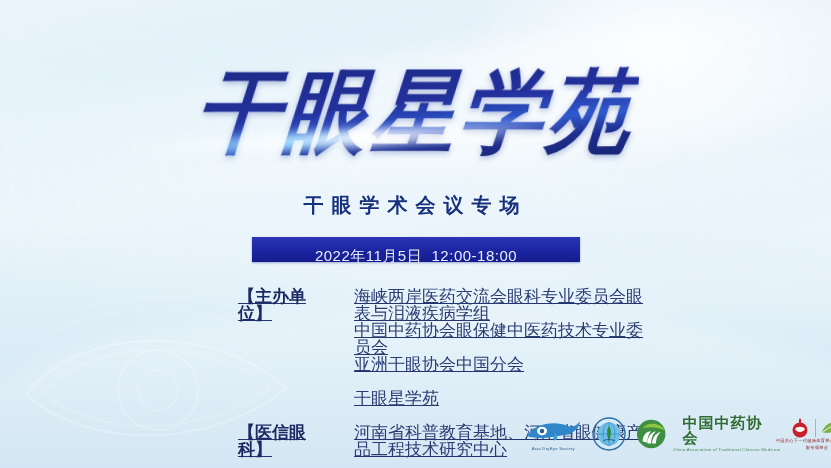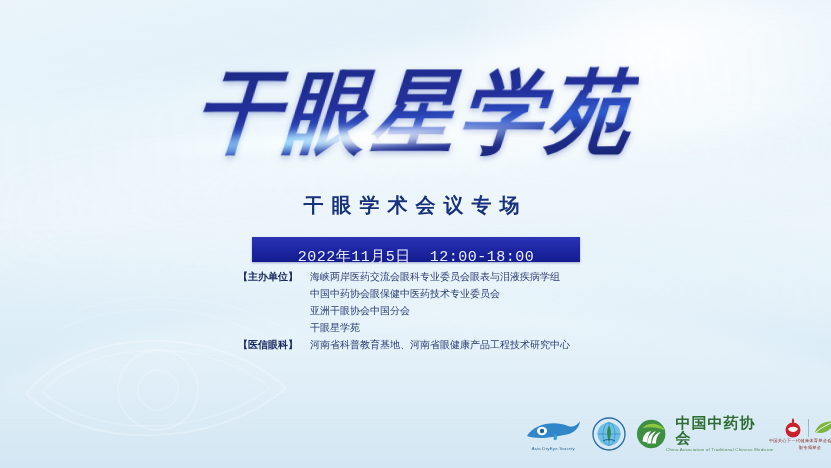--- a/index.html
+++ b/index.html
@@ -141,46 +141,47 @@
     background: linear-gradient(180deg, #2b35b6 0%, #1d27a4 48%, #141c8e 100%);
     box-shadow: 0 1px 2px rgba(20,30,120,0.35);
     display: flex;
     align-items: center;
     justify-content: center;
   }
   .date-text {
     color: #e9ecfb;
     font-size: 15px;
     letter-spacing: 0.5px;
-    font-family: Liberation Mono, monospace;
+    font-family: Liberation Sans, sans-serif;
     white-space: pre;
     margin-top: 14px;
   }
 
   
   .orgs {
     position: absolute;
-    top: 268px;
+    top: 288px;
     left: 238px;
     width: 420px;
     color: #23356e;
-    font-size: 10px;
+    font-size: 17px;
     line-height: 17px;
     font-family: "Liberation Sans", "DejaVu Sans", sans-serif;
+    text-decoration: underline;
   }
   .org-row { display: flex; align-items: flex-start; }
   .org-label {
     flex: 0 0 auto;
     width: 72px;
     font-weight: bold;
     color: #1b2a63;
     letter-spacing: 0px;
   }
   .org-label.blank { visibility: hidden; }
-  .org-value { flex: 1 1 auto; color: #2a3c72; }
+  .org-value { flex: 1 1 auto; color: #2a3c72; margin-left: 44px; }
 
   
   .logos {
     position: absolute;
     left: 524px;
     bottom: 6px;
     width: 300px;
     height: 56px;
     display: flex;
     align-items: center;
@@ -293,21 +294,21 @@
         <circle cx="17" cy="17" r="16" fill="none" stroke="#2a6ea8" stroke-width="1.4"></circle>
         <circle cx="17" cy="17" r="11.5" fill="#6fc0e8"></circle>
         <path d="M5.5 17 h23 M17 5.5 v23" stroke="#3f90c4" stroke-width="0.8" fill="none"></path>
         <ellipse cx="17" cy="17" rx="6" ry="11.5" fill="none" stroke="#3f90c4" stroke-width="0.8"></ellipse>
         <path d="M17 9 C 19.5 12, 19.5 18, 17 25 C 14.5 18, 14.5 12, 17 9 Z" fill="#2f8a4a"></path>
         <path d="M11 24 C 14 22, 20 22, 23 24" stroke="#1d5f96" stroke-width="1" fill="none"></path>
       </svg>
       <div class="logo-cap"></div>
     </div>
 
-    <div class="logo" style="flex-direction: row; gap: 9px;">
+    <div class="logo" style="flex-direction: row; gap: 16px;">
       <svg width="32" height="32" viewBox="0 0 32 32">
         <circle cx="16" cy="16" r="15" fill="#3f8f43"></circle>
         <path d="M30 12 C 26 4, 12 3, 7 10 C 14 8, 24 9, 30 12 Z" fill="#8cc63f"></path>
         <path d="M7 24 C 7 17, 11 13, 16 13 C 13 16, 12 20, 12 25 Z" fill="#ffffff"></path>
         <path d="M12 26 C 12 19, 16 14, 21 13 C 17 17, 16 21, 16 26 Z" fill="#ffffff"></path>
         <path d="M17 26 C 17 20, 21 15, 26 14 C 22 18, 21 22, 21 26 Z" fill="#ffffff"></path>
       </svg>
       <div style="display:flex; flex-direction:column; align-items:flex-start;">
         <div class="logo3-text">中国中药协会</div>
         <div class="logo3-sub">China Association of Traditional Chinese Medicine</div>

